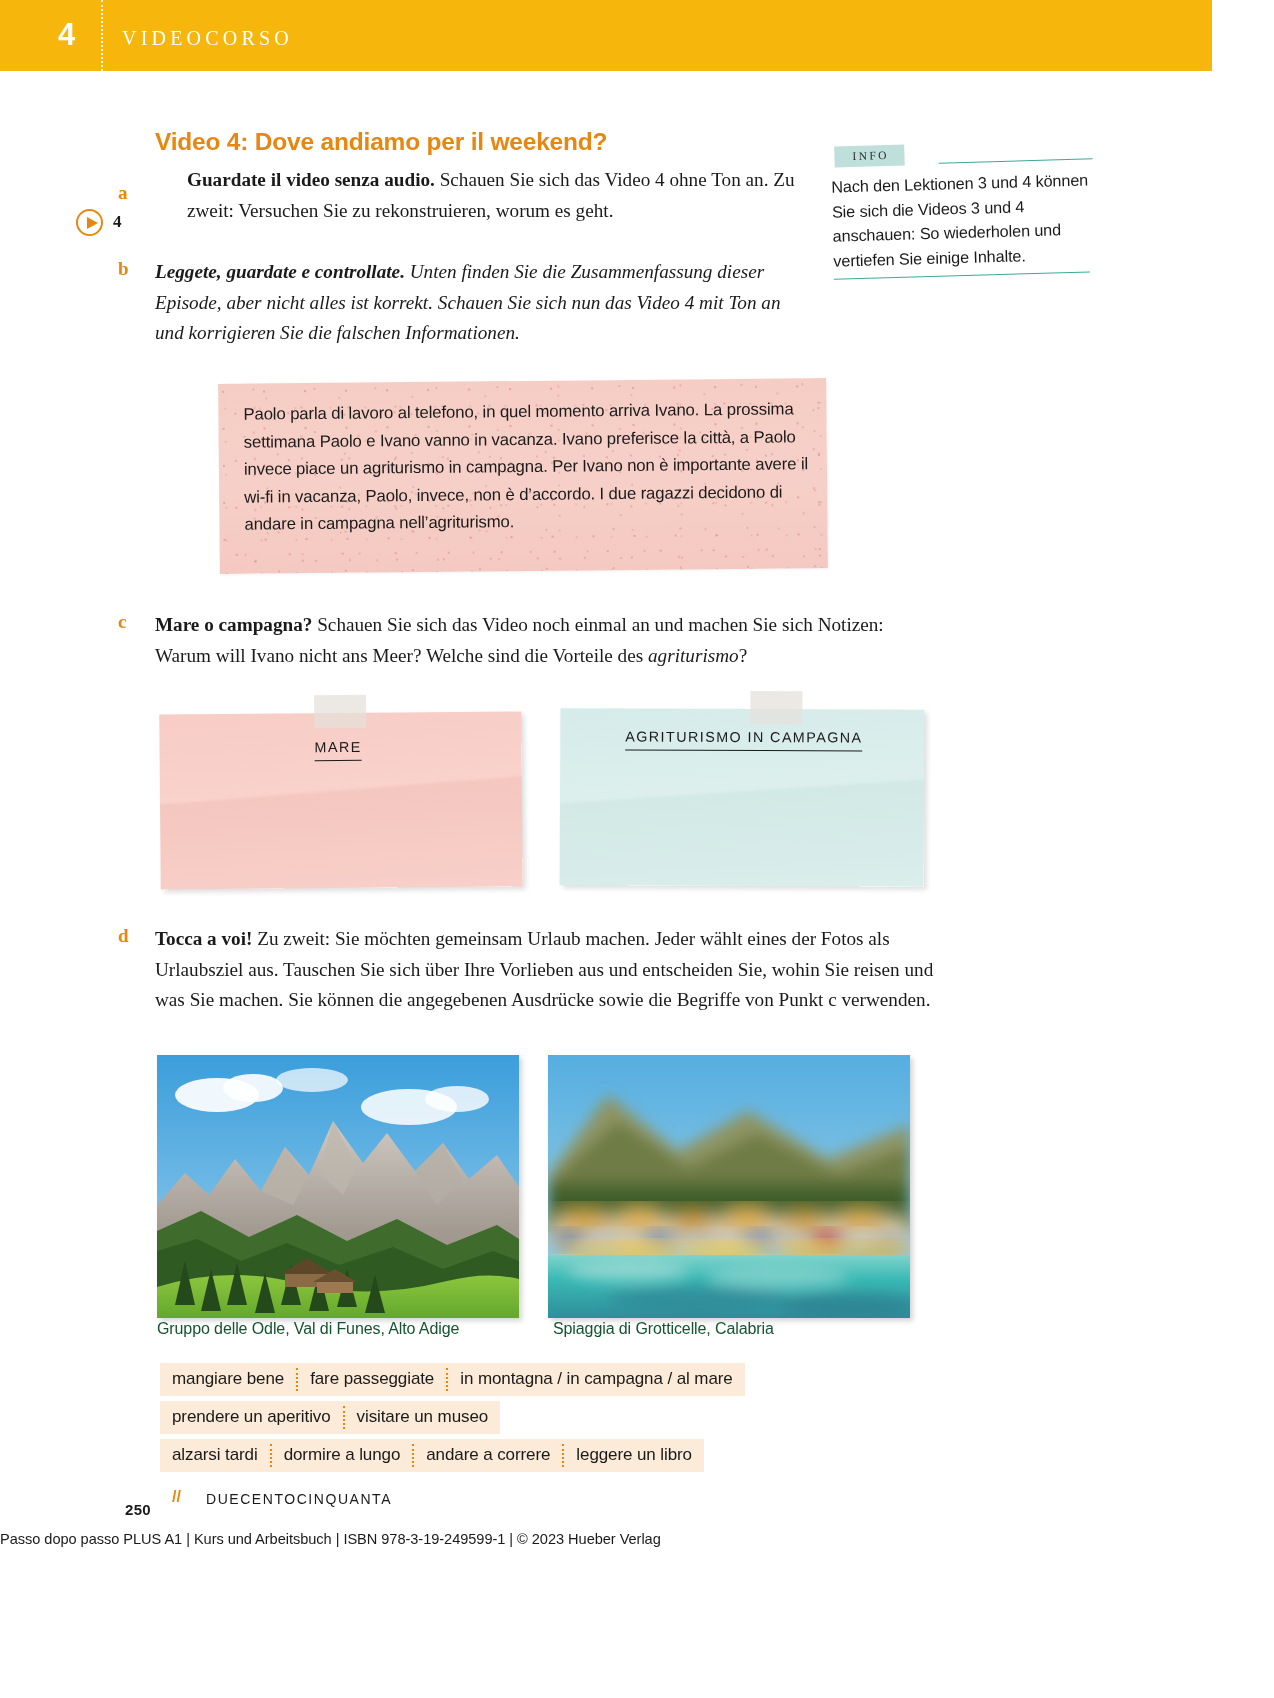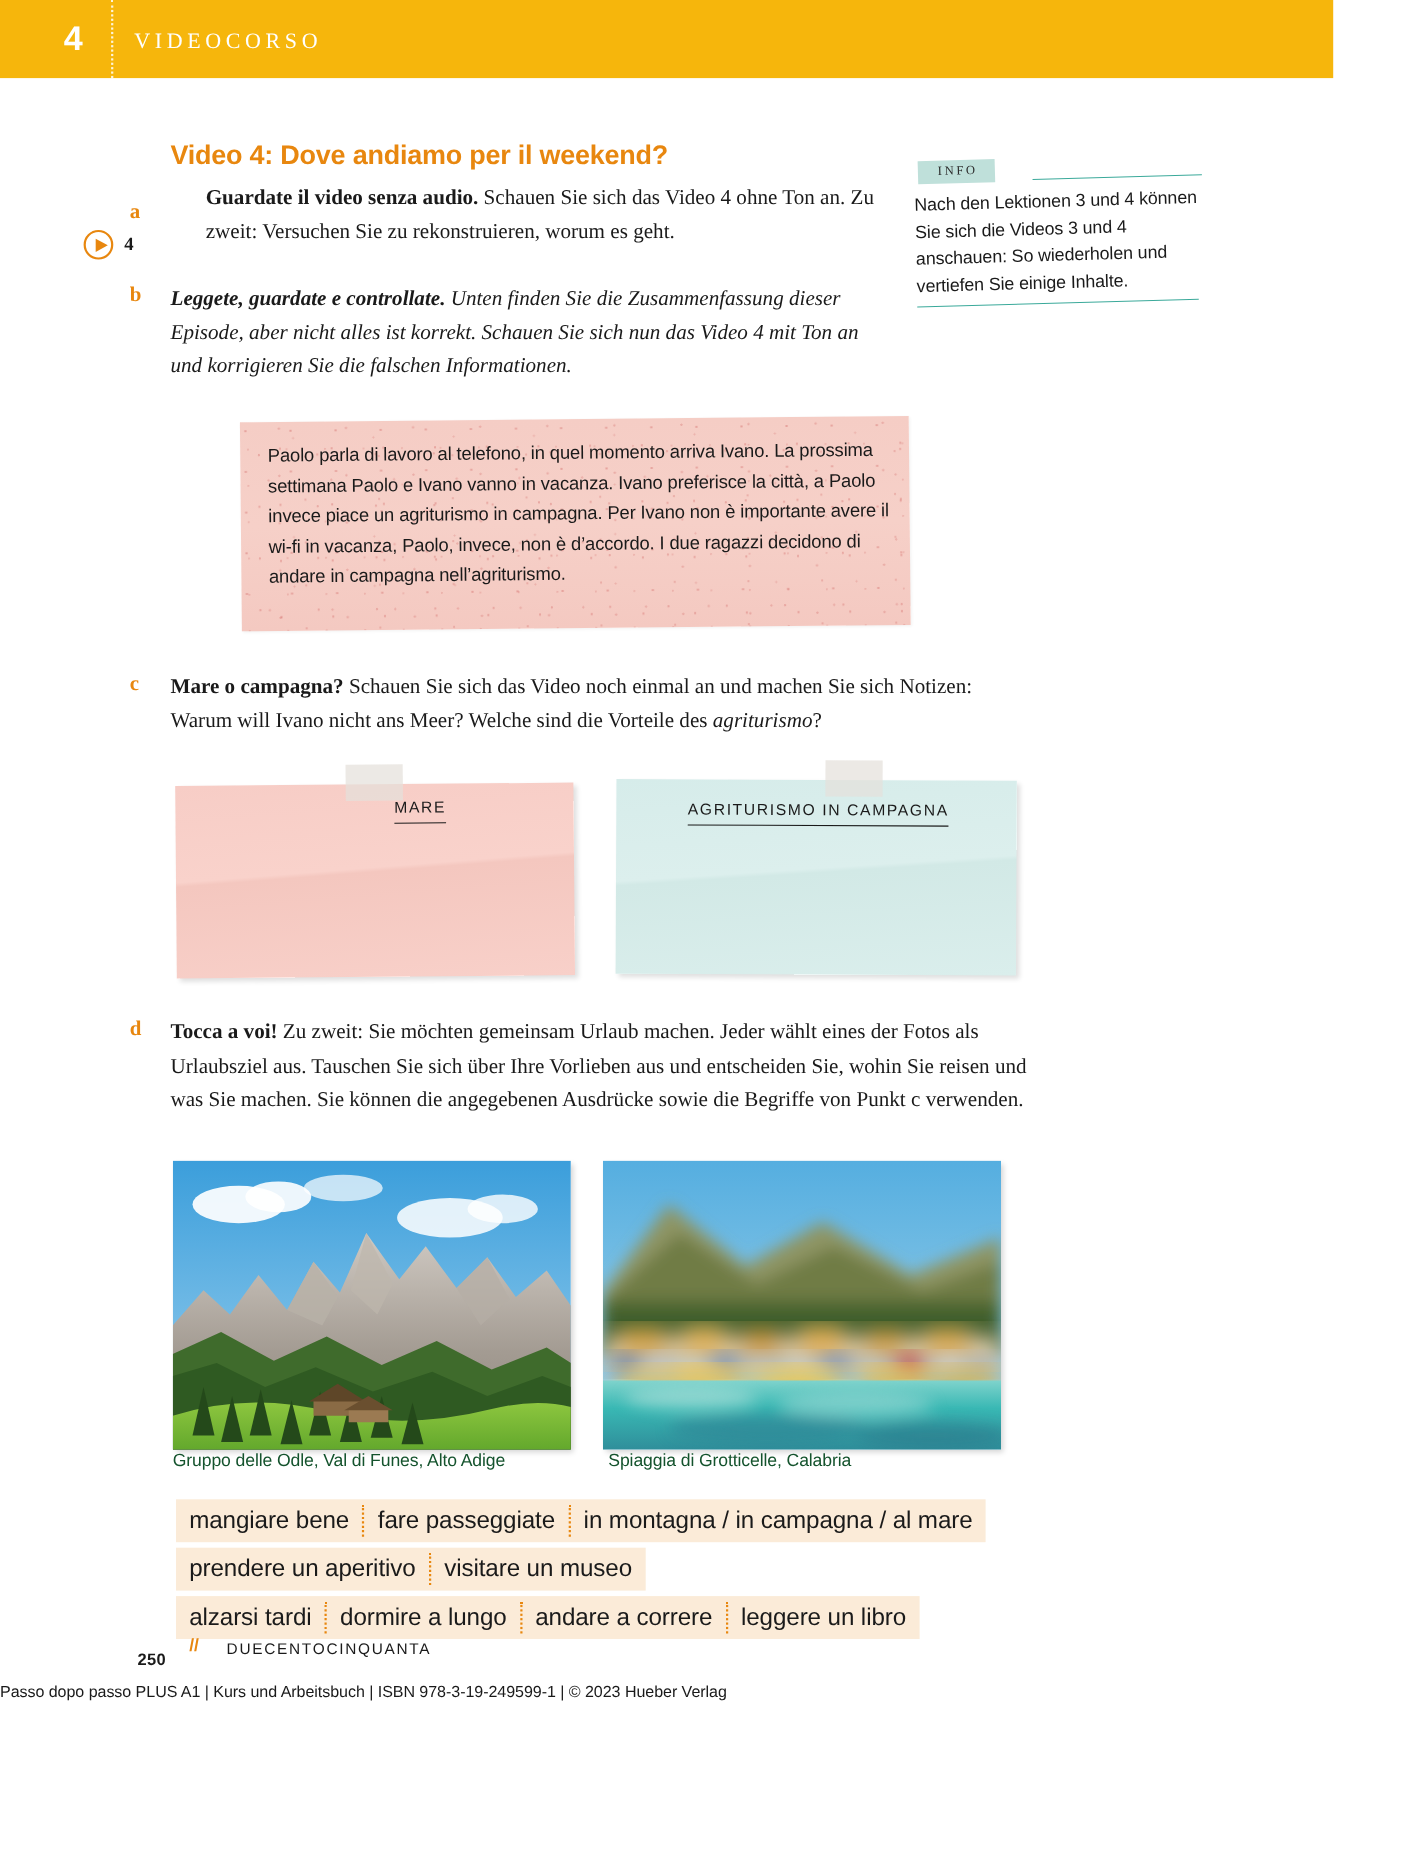--- a/index.html
+++ b/index.html
@@ -218,21 +218,21 @@
   .tape-agri { left: 190px; }
   .note-label {
     position: absolute;
     font-family: "Liberation Sans", sans-serif;
     font-size: 14.3px;
     letter-spacing: 1.45px;
     color: #1a1a1a;
     border-bottom: 1.6px solid #1a1a1a;
     padding-bottom: 5px;
   }
-  .note-label-mare { left: 155px; top: 14px; margin-left: 44px; }
+  .note-label-mare { left: 155px; top: 26px; }
   .note-label-agri { left: 65px; top: 20px; }
 
   
   .photo {
     position: absolute;
     width: 362px;
     height: 263px;
     box-shadow: 3px 3px 5px rgba(0,0,0,0.17);
     overflow: hidden;
   }
@@ -259,21 +259,21 @@
   .chip-row {
     margin-bottom: 5px;
     display: flex;
     flex-wrap: nowrap;
     align-items: stretch;
     width: fit-content;
     background: #fbebd8;
   }
   .chip {
     font-family: "Liberation Sans", sans-serif;
-    font-size: 22px;
+    font-size: 17px;
     color: #1a1a1a;
     padding: 6px 12px 7px 12px;
     white-space: nowrap;
     letter-spacing: -0.1px;
   }
   .chip-sep {
     width: 0;
     border-left: 2.2px dotted #e8870f;
     margin: 5px 0 5px 0;
   }

